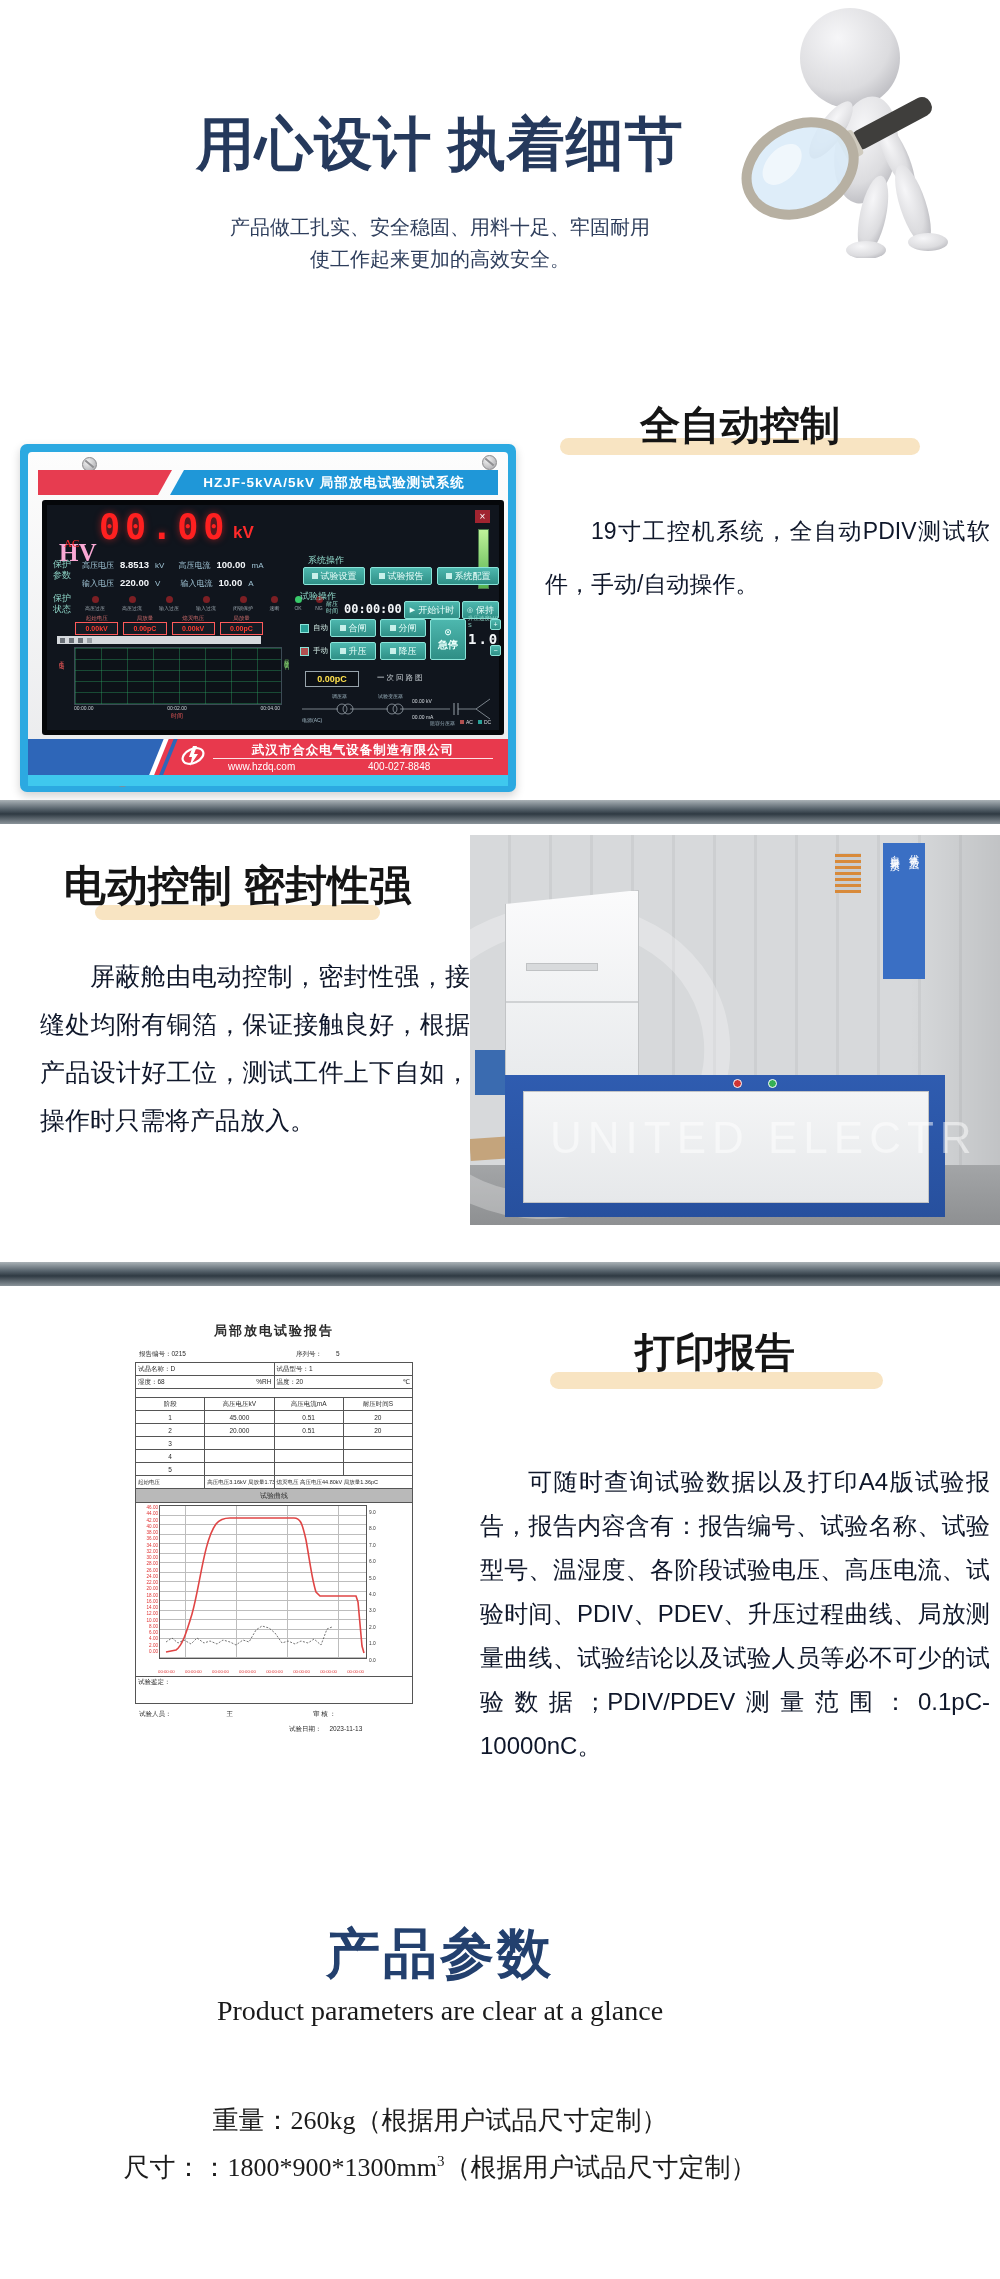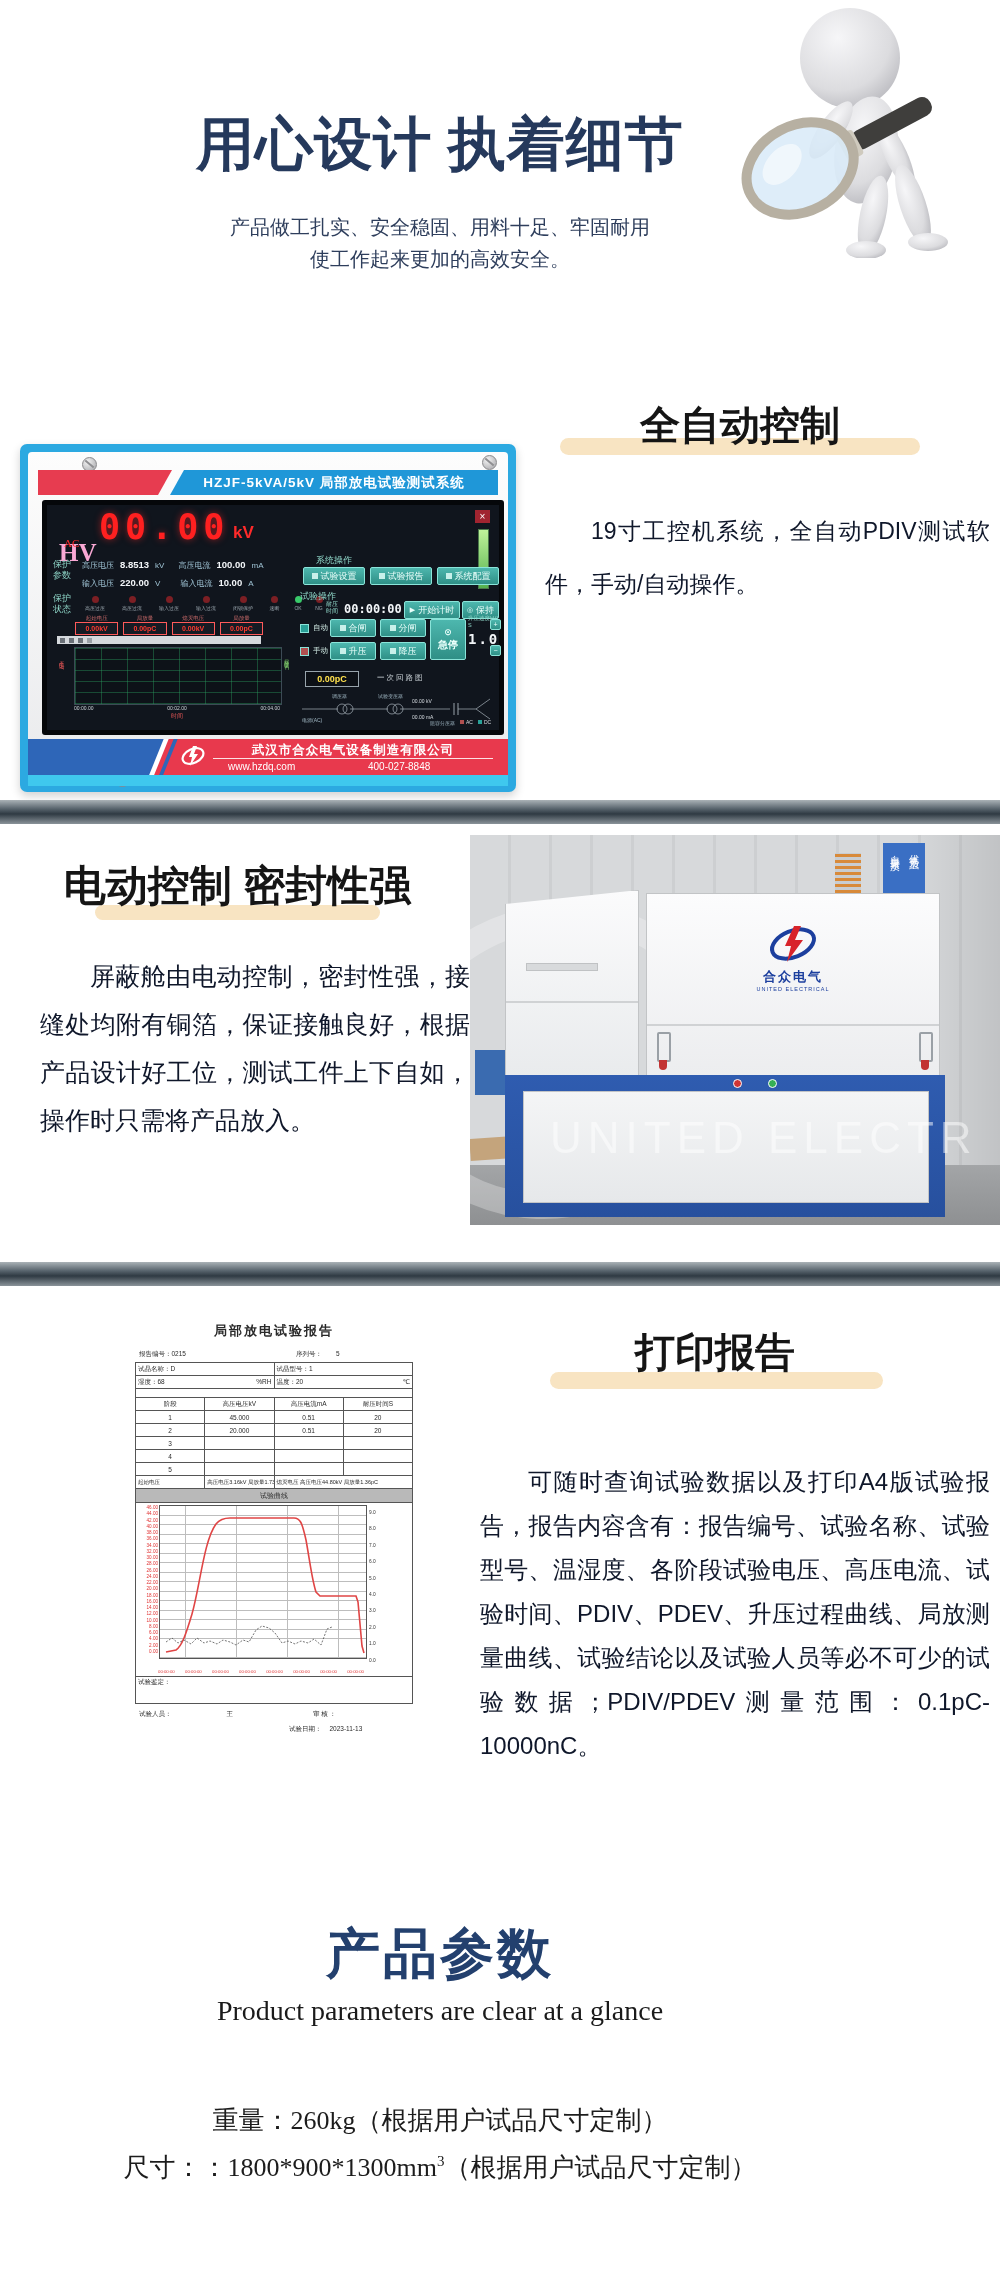--- a/index.html
+++ b/index.html
@@ -178,21 +178,21 @@
              background-image:repeating-linear-gradient(0deg,rgba(42,160,95,.4) 0 1px,transparent 1px 11px),repeating-linear-gradient(90deg,rgba(42,160,95,.4) 0 1px,transparent 1px 26px);"></div>
         <div class="abs vtext" style="left:237px;top:150px;font-size:5.5px;color:#7ec96a;">局放量pC</div>
         <div class="abs" style="left:27px;top:200px;width:206px;display:flex;justify-content:space-between;font-size:5px;color:#cfd6db;">
           <span>00:00.00</span>
           <span>00:02.00</span>
           <span>00:04.00</span>
         </div>
         <div class="abs ctr" style="left:27px;top:207px;width:206px;font-size:6px;color:#e05555;">时间</div>
 
         <div class="abs" style="left:253px;top:50px;width:199px;height:170px;">
-          <div class="abs scr-lab" style="left:16px;top:0;">系统操作</div>
+          <div class="abs scr-lab" style="left:8px;top:0;">系统操作</div>
           <div class="abs tealbtn" style="left:3px;top:12px;width:60px;height:16px;">
               <span class="ic"></span>
               <span>试验设置</span>
             </div>
           <div class="abs tealbtn" style="left:70px;top:12px;width:60px;height:16px;">
               <span class="ic"></span>
               <span>试验报告</span>
             </div>
           <div class="abs tealbtn" style="left:137px;top:12px;width:60px;height:16px;">
               <span class="ic"></span>
@@ -307,36 +307,20 @@
     <div class="abs" style="left:413px;top:8px;width:42px;height:132px;background:#3a6fc4;display:flex;justify-content:center;gap:5px;padding-top:4px;">
       <span class="vtext" style="font-size:10px;color:#fff;">自身素质</span>
       <span class="vtext" style="font-size:10px;color:#fff;">优秀员工</span>
     </div>
 
     <div class="abs" style="left:-90px;top:70px;width:300px;height:260px;border:26px solid rgba(255,255,255,.28);border-radius:50%;transform:rotate(-18deg);"></div>
 
     <div class="abs" style="left:35px;top:55px;width:132px;height:185px;background:linear-gradient(180deg,#fbfbfc,#e9ebed);border:1px solid #c2c4c6;clip-path:polygon(0 14px,100% 0,100% 100%,0 100%);">
       <div class="abs" style="left:20px;top:72px;width:70px;height:6px;background:#d8dadc;border:1px solid #c0c2c4;"></div>
       <div class="abs" style="left:0;top:110px;width:132px;height:2px;background:#d0d2d4;"></div>
-    </div>
-    <div class="abs" style="left:176px;top:58px;width:292px;height:182px;background:linear-gradient(180deg,#fcfcfd,#ecedef);border:1px solid #c2c4c6;">
-      <div class="abs" style="left:0;top:130px;width:292px;height:2px;background:#d0d2d4;"></div>
-
-      <div class="abs" style="left:96px;top:30px;width:100px;text-align:center;">
-        <svg width="52" height="40" viewBox="0 0 52 40">
-          <ellipse cx="26" cy="20" rx="22" ry="13" fill="none" stroke="#1c3f9e" stroke-width="4" transform="rotate(-22 26 20)"></ellipse>
-          <polygon points="27,2 18,22 24,22 20,38 36,16 28,16 34,2" fill="#d8232a"></polygon>
-        </svg>
-        <div style="font-size:13px;font-weight:bold;color:#1c3f9e;letter-spacing:2px;">合众电气</div>
-        <div style="font-size:5.5px;color:#1c3f9e;letter-spacing:1px;">UNITED ELECTRICAL</div>
-      </div>
-      <div class="abs" style="left:10px;top:138px;width:10px;height:26px;border:2px solid #9aa0a6;border-radius:2px;"></div>
-      <div class="abs" style="left:12px;top:166px;width:8px;height:10px;background:#c23333;border-radius:0 0 4px 4px;"></div>
-      <div class="abs" style="left:272px;top:138px;width:10px;height:26px;border:2px solid #9aa0a6;border-radius:2px;"></div>
-      <div class="abs" style="left:274px;top:166px;width:8px;height:10px;background:#c23333;border-radius:0 0 4px 4px;"></div>
     </div>
 
     <div class="abs" style="left:35px;top:240px;width:440px;height:142px;background:linear-gradient(180deg,#2f5cb0,#27509e);">
       <div class="abs" style="left:18px;top:16px;width:404px;height:110px;background:linear-gradient(180deg,#f4f5f6,#e6e8ea);border:1px solid #c2c4c6;"></div>
       <div class="abs dot" style="left:228px;top:4px;background:#d03535;border:1px solid #fff;"></div>
       <div class="abs dot" style="left:263px;top:4px;background:#35b055;border:1px solid #fff;"></div>
     </div>
 
     <div class="abs" style="left:80px;top:278px;width:460px;font-size:44px;color:rgba(255,255,255,.5);letter-spacing:6px;white-space:nowrap;">UNITED ELECTR</div>
   </div>

